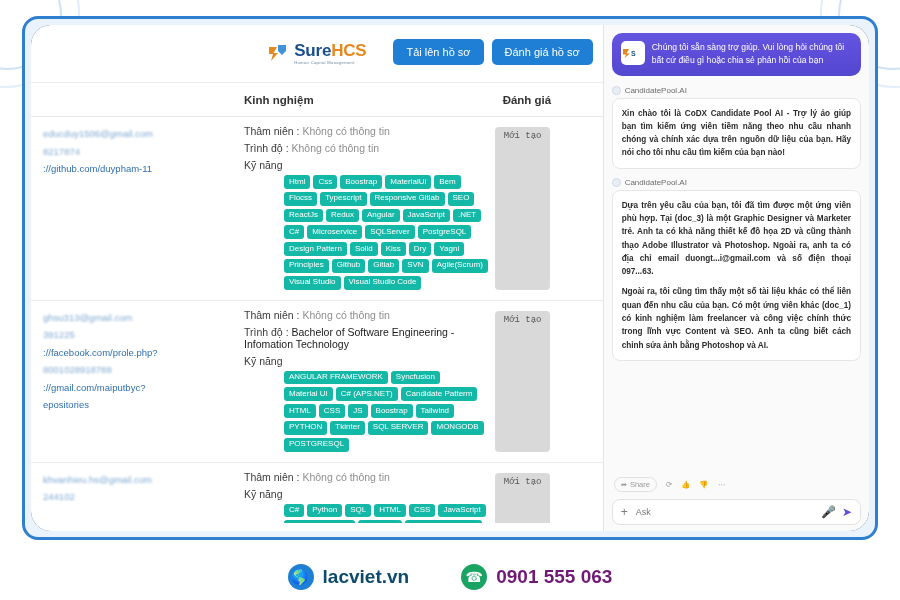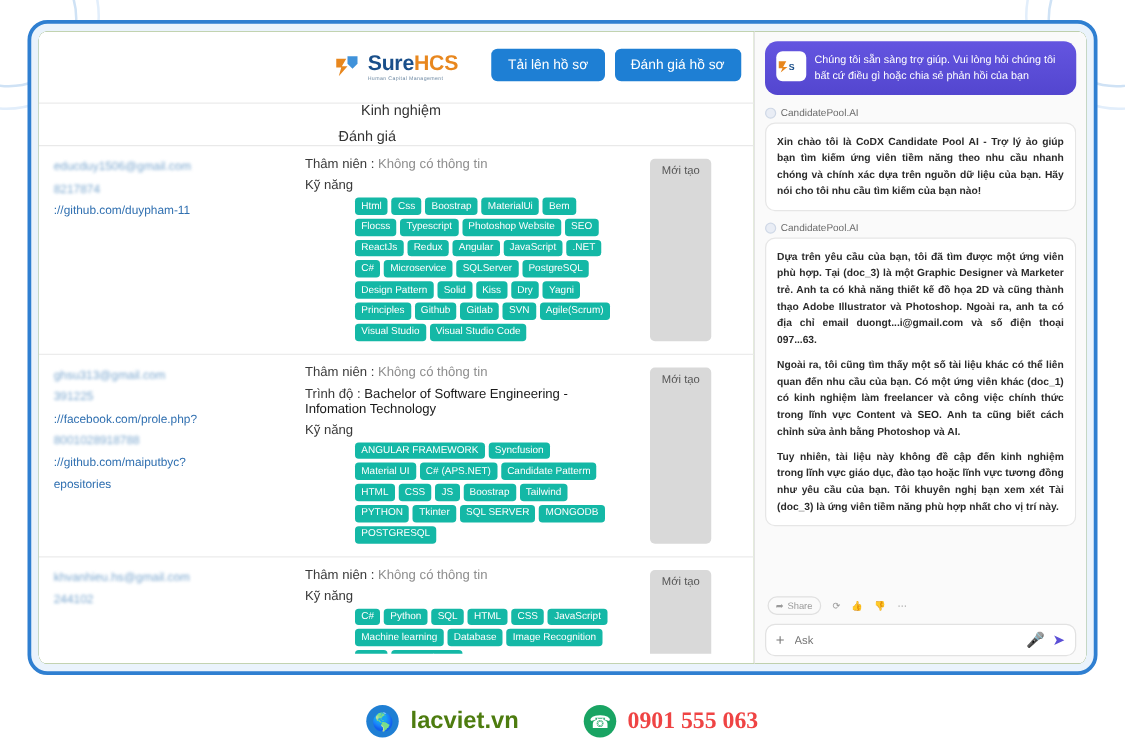--- a/index.html
+++ b/index.html
@@ -32,22 +32,22 @@
     position: absolute;
     left: 22px; top: 16px;
     width: 856px; height: 524px;
     background: #eaf3fc;
     border: 3px solid #2f7fd1;
     border-radius: 16px;
     padding: 6px;
   }
   .window {
     width: 100%; height: 100%;
-    background: #4d7c0f;
-    border-radius: 7px;
+    background: #0c4a6e;
+    border-radius: 20px;
     overflow: hidden;
     position: relative;
     display: flex;
   }
 
   
   .left-pane {
     width: 580px;
     height: 100%;
     position: relative;
@@ -106,23 +106,22 @@
     font-family: Liberation Sans, sans-serif;
   }
 
   .table-head {
     display: flex;
     align-items: center;
     height: 34px;
     border-bottom: 1px solid #e9e9e9;
     font-size: 11.5px;
     color: #333;
-    font-weight: normal;
+    font-weight: bold;
     padding-left: 8px;
-    flex-direction: column;
   }
   .col-contact { width: 205px; padding-left: 4px; }
   .col-exp { flex: 1; }
   .col-rate { width: 100px; }
 
   .rows {
     height: 406px;
     overflow: hidden;
   }
   .row {
@@ -178,21 +177,22 @@
     font-size: 8px;
     border-radius: 3px;
     padding: 2.5px 5px;
     white-space: nowrap;
     line-height: 1.1;
   }
   .cell-rate {
     width: 100px;
     padding-top: 2px;
     display: flex;
-    justify-content: center;
+    justify-content: flex-start;
+    font-family: Liberation Mono, monospace;
   }
   .badge {
     background: #d9d9d9;
     color: #555;
     font-size: 9px;
     border-radius: 4px;
     padding: 4px 9px;
     white-space: nowrap;
   }
 
@@ -331,23 +331,23 @@
     border-radius: 50%;
     background: #1f7fd4;
     color: #fff;
     display: flex; align-items: center; justify-content: center;
     font-size: 14px;
   }
   .foot-circle.green { background: #19a463; }
   .foot-text {
     font-size: 19px;
     font-weight: bold;
-    color: #4d7c0f;
-  }
-  .foot-text.green { color: #ef4444; font-family: Liberation Serif, serif; }
+    color: #0c4a6e;
+  }
+  .foot-text.green { color: #701a75; }
 </style>
 </head>
 <body>
 
 <div class="page">
   <div class="corner tl"></div>
   <div class="corner tl2"></div>
   <div class="corner tr"></div>
   <div class="corner tr2"></div>
 
@@ -385,30 +385,31 @@
 
       <div class="rows" id="rows-container">
             <div class="row">
               <div class="cell-contact">
                 <span class="blur">educduy1506@gmail.com</span>
                 <span class="blur">8217874</span>
                 <span class="link">://github.com/duypham-11</span>
               </div>
               <div class="cell-exp">
                 <div class="exp-line"><span class="exp-label">Thâm niên :</span> <span class="exp-muted">Không có thông tin</span></div>
+                <div class="exp-line"><span class="exp-label">Trình độ :</span> <span class="exp-muted">Không có thông tin</span></div>
                 <div class="skills-label">Kỹ năng</div>
                 <div class="chips">
                   <span class="chip">Html</span>
                   <span class="chip">Css</span>
                   <span class="chip">Boostrap</span>
                   <span class="chip">MaterialUi</span>
                   <span class="chip">Bem</span>
                   <span class="chip">Flocss</span>
                   <span class="chip">Typescript</span>
-                  <span class="chip">Photoshop Website</span>
+                  <span class="chip">Responsive Gitlab</span>
                   <span class="chip">SEO</span>
                   <span class="chip">ReactJs</span>
                   <span class="chip">Redux</span>
                   <span class="chip">Angular</span>
                   <span class="chip">JavaScript</span>
                   <span class="chip">.NET</span>
                   <span class="chip">C#</span>
                   <span class="chip">Microservice</span>
                   <span class="chip">SQLServer</span>
                   <span class="chip">PostgreSQL</span>
@@ -429,21 +430,21 @@
               <div class="cell-rate">
                 <span class="badge">Mới tạo</span>
               </div>
             </div>
             <div class="row">
               <div class="cell-contact">
                 <span class="blur">ghsu313@gmail.com</span>
                 <span class="blur">391225</span>
                 <span class="link">://facebook.com/prole.php?</span>
                 <span class="blur">8001028918788</span>
-                <span class="link">://github.com/maiputbyc?</span>
+                <span class="link">://gmail.com/maiputbyc?</span>
                 <span class="link">epositories</span>
               </div>
               <div class="cell-exp">
                 <div class="exp-line"><span class="exp-label">Thâm niên :</span> <span class="exp-muted">Không có thông tin</span></div>
                 <div class="exp-line"><span class="exp-label">Trình độ :</span> <span class="exp-val">Bachelor of Software Engineering - Infomation Technology</span></div>
                 <div class="skills-label">Kỹ năng</div>
                 <div class="chips">
                   <span class="chip">ANGULAR FRAMEWORK</span>
                   <span class="chip">Syncfusion</span>
                   <span class="chip">Material UI</span>
@@ -516,21 +517,20 @@
               </div>
             </div>
             <div class="msg-block">
               <div class="msg-sender">
                 <span class="sender-dot"></span>
                 <span>CandidatePool.AI</span>
               </div>
               <div class="bubble-ai">
                 <p>Dựa trên yêu cầu của bạn, tôi đã tìm được một ứng viên phù hợp. Tại (doc_3) là một Graphic Designer và Marketer trẻ. Anh ta có khả năng thiết kế đồ họa 2D và cũng thành thạo Adobe Illustrator và Photoshop. Ngoài ra, anh ta có địa chỉ email duongt...i@gmail.com và số điện thoại 097...63.</p>
                 <p>Ngoài ra, tôi cũng tìm thấy một số tài liệu khác có thể liên quan đến nhu cầu của bạn. Có một ứng viên khác (doc_1) có kinh nghiệm làm freelancer và công việc chính thức trong lĩnh vực Content và SEO. Anh ta cũng biết cách chỉnh sửa ảnh bằng Photoshop và AI.</p>
-                <p>Tuy nhiên, tài liệu này không đề cập đến kinh nghiệm trong lĩnh vực giáo dục, đào tạo hoặc lĩnh vực tương đồng như yêu cầu của bạn. Tôi khuyên nghị bạn xem xét Tài (doc_3) là ứng viên tiềm năng phù hợp nhất cho vị trí này.</p>
               </div>
             </div>
           </div>
 
       <div class="msg-actions">
         <span class="share">
           <span>➦</span>
           <span>Share</span>
         </span>
         <span>⟳</span>

